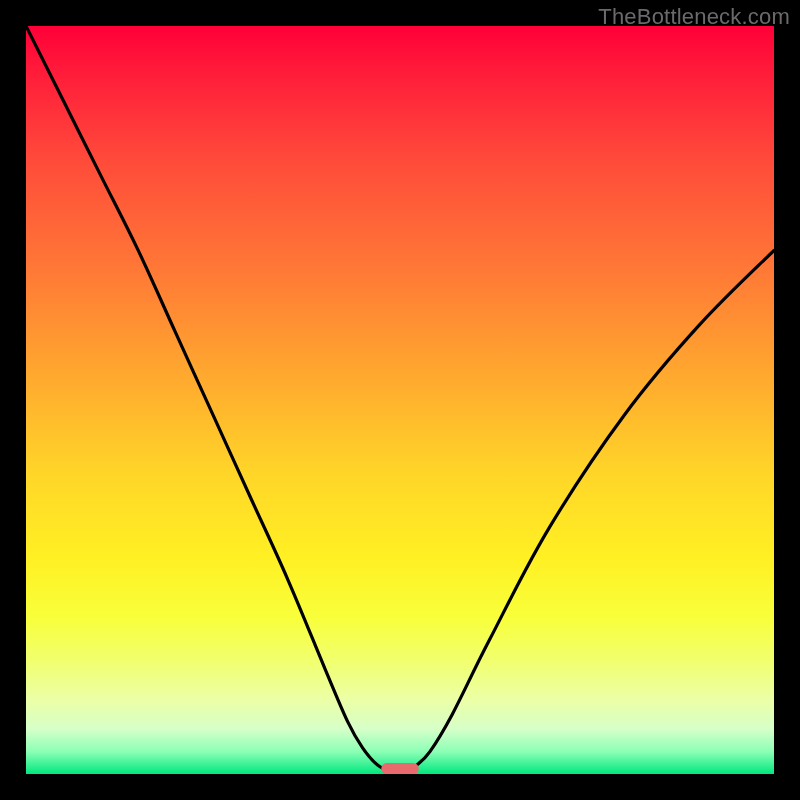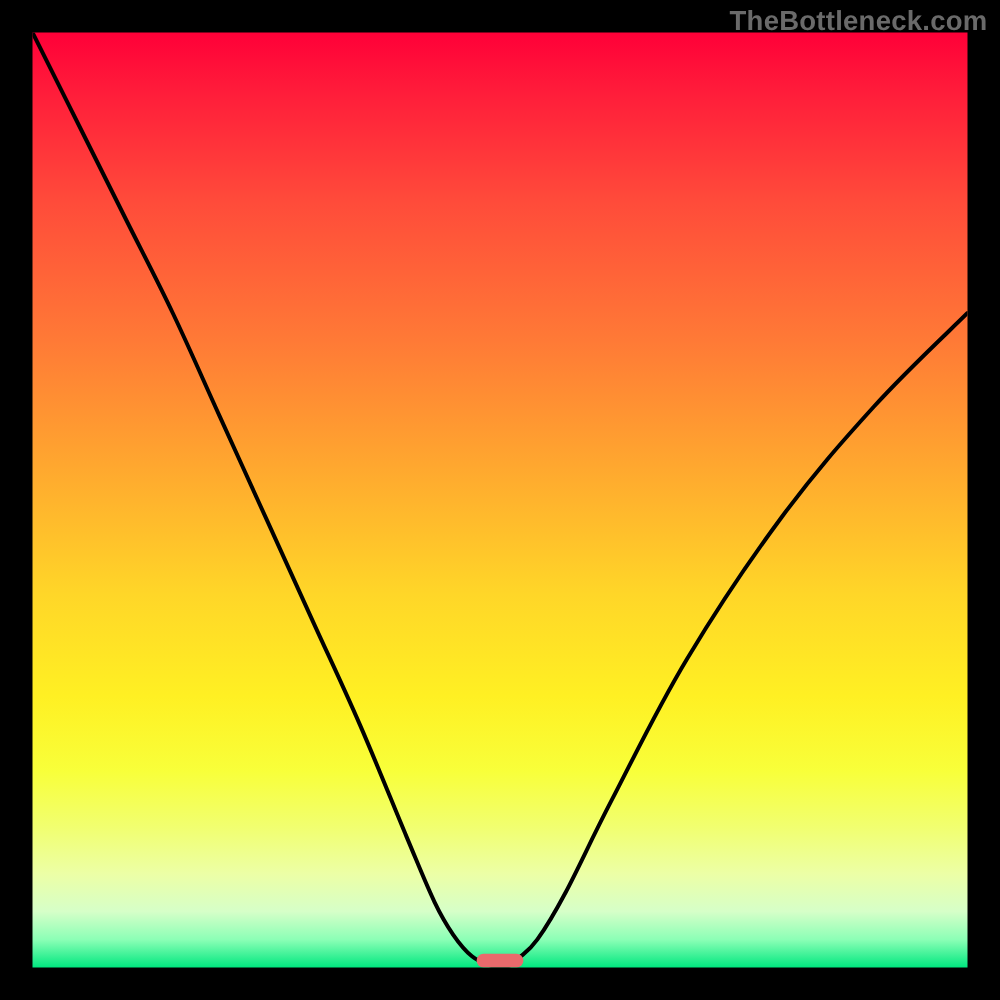--- a/index.html
+++ b/index.html
@@ -34,21 +34,21 @@
       #00e77f 100%
     );
   }
   .watermark {
     position: absolute;
     top: 4px;
     right: 10px;
     color: #6a6a6a;
     font-size: 22px;
     letter-spacing: 0.2px;
-    font-weight: 700;
+    font-weight: 400;
     user-select: none;
   }
   svg.curve {
     position: absolute;
     left: 0;
     top: 0;
     width: 748px;
     height: 748px;
   }
 </style>

